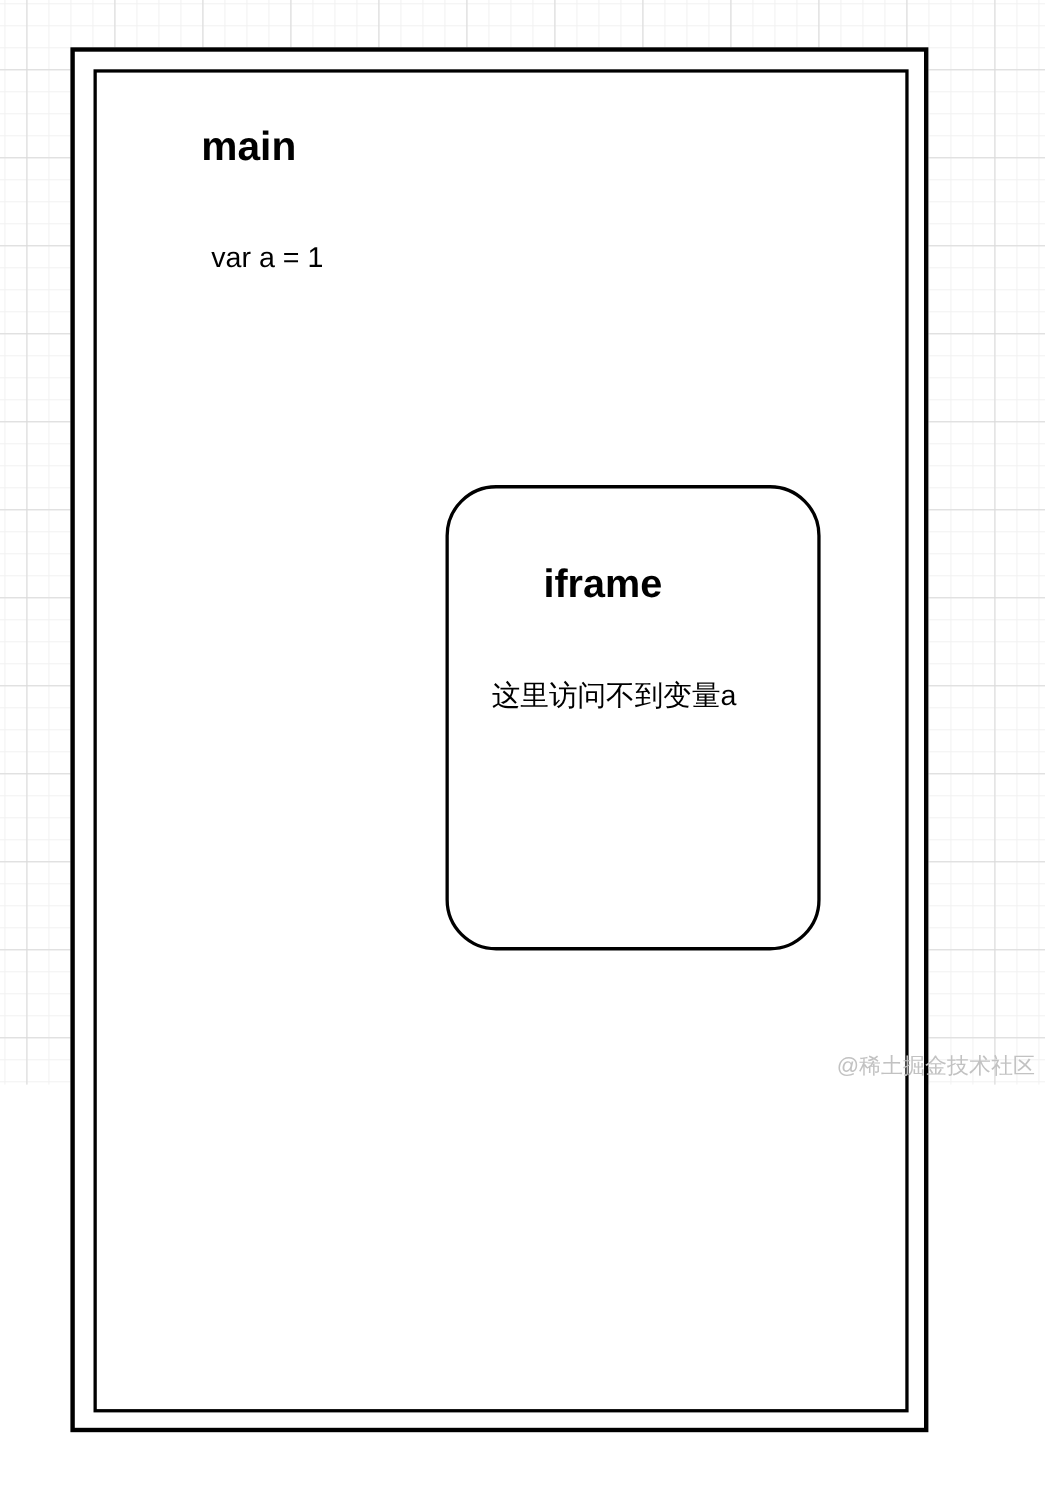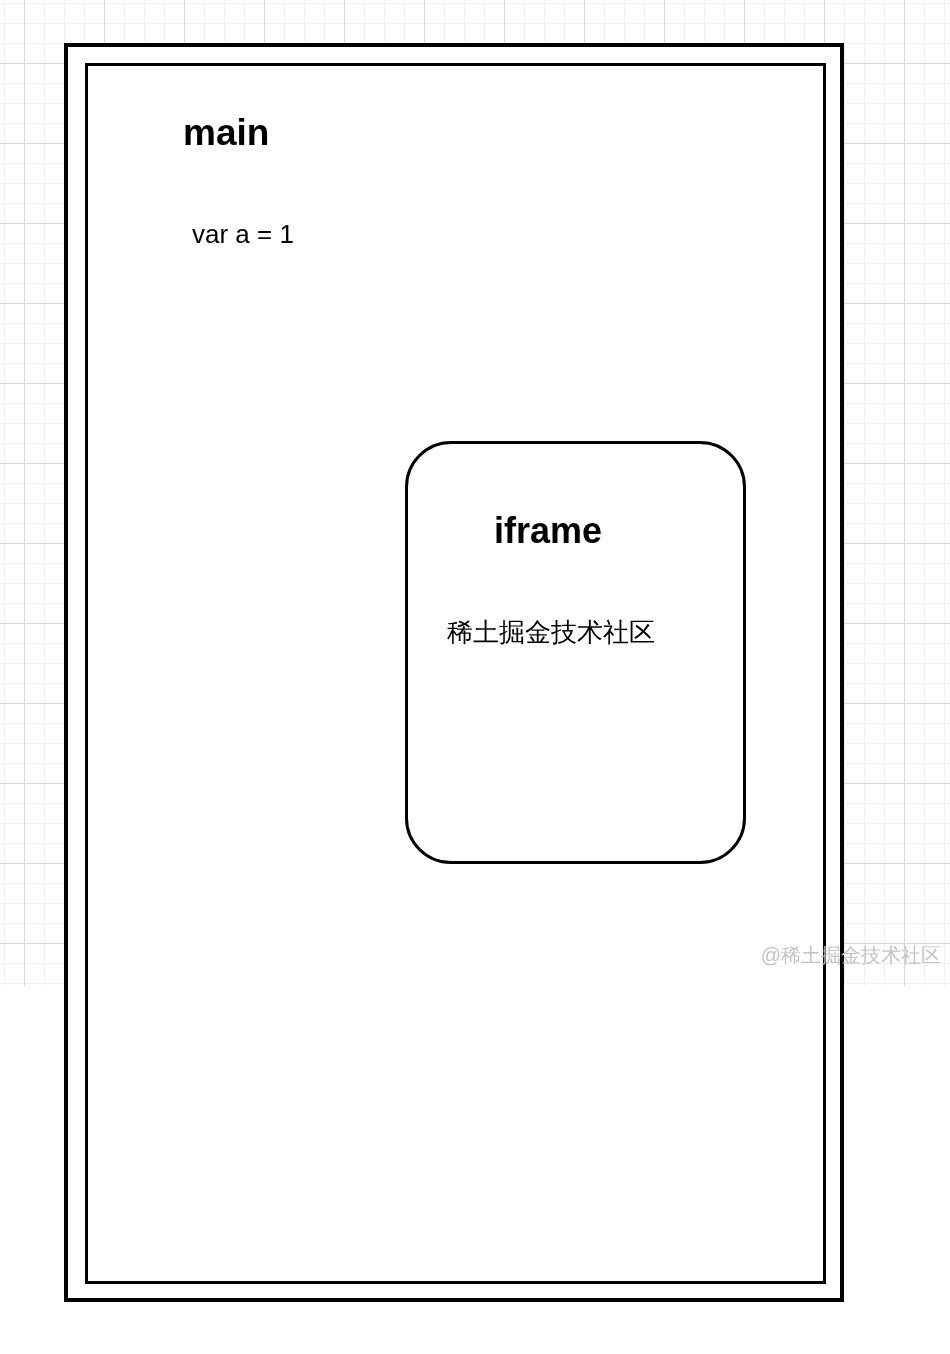--- a/index.html
+++ b/index.html
@@ -94,21 +94,21 @@
     top: 615px;
     font-size: 26px;
     line-height: 34px;
     font-weight: 400;
     color: #000000;
     white-space: nowrap;
   }
   .watermark {
     position: absolute;
     right: 9px;
-    bottom: 20px;
+    bottom: 6px;
     font-size: 20px;
     line-height: 22px;
     font-weight: 400;
     color: #c2c2c2;
     white-space: nowrap;
     margin-top: 17px;
   }
 </style>
 </head>
 <body>
@@ -120,17 +120,17 @@
   <div class="inner-box"></div>
 
   <div class="main-title">main</div>
 
   <div class="main-code">var a = 1</div>
 
   <div class="iframe-box"></div>
 
   <div class="iframe-title">iframe</div>
 
-  <div class="iframe-note">稀土掘金技术社区</div>
+  <div class="iframe-note">这里访问不到变量a</div>
 
   <div class="watermark">@稀土掘金技术社区</div>
 
 </div>
 
 </body></html>

